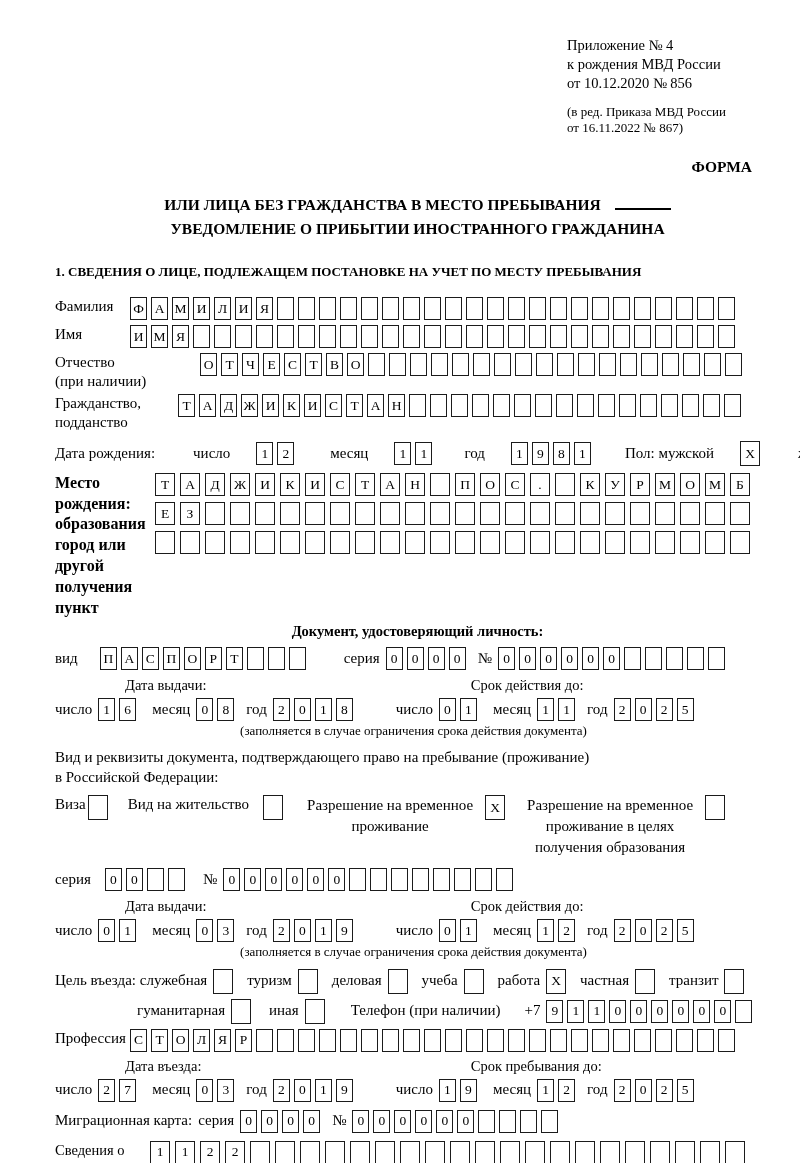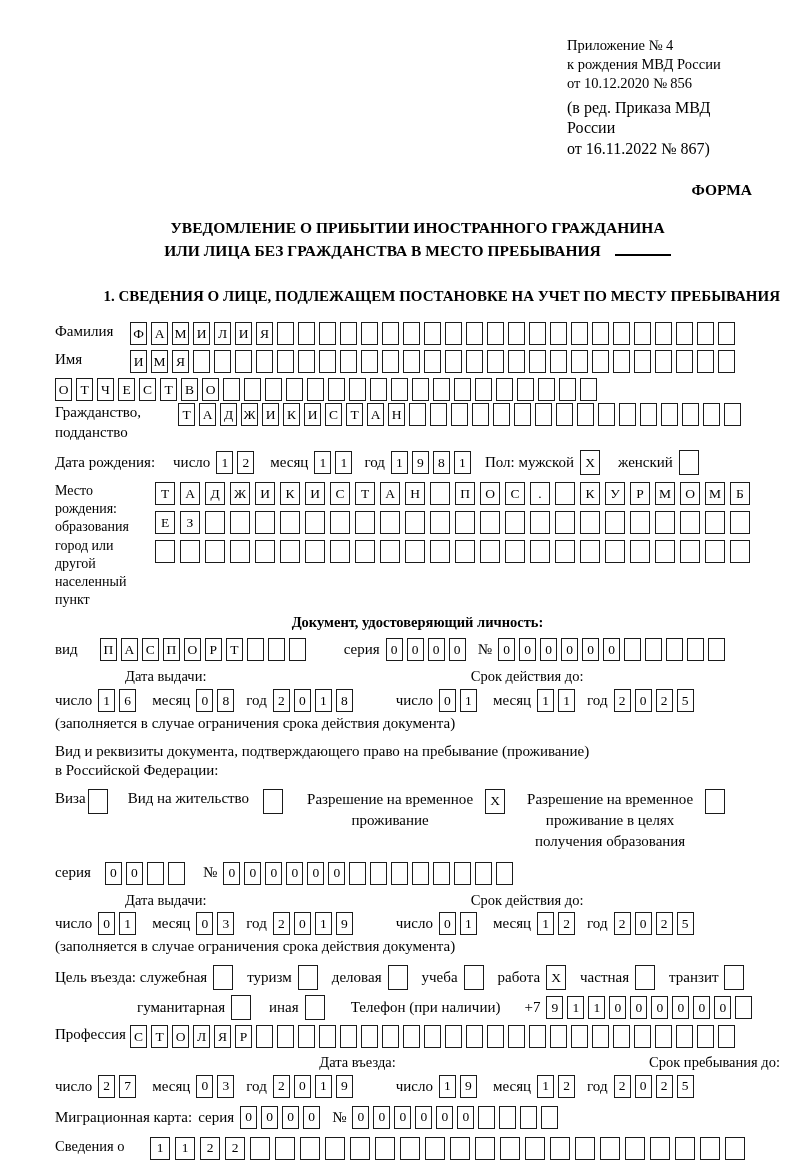--- a/index.html
+++ b/index.html
@@ -5,26 +5,26 @@
   html,body{margin:0;padding:0;background:#fff;}
   .page{
     position:relative;width:800px;height:1163px;box-sizing:border-box;
     background:#fff;color:#000;overflow:hidden;
     padding:36px 20px 0 55px;
     font-family:"Liberation Serif","DejaVu Serif",serif;
     font-size:15px;line-height:1.3;
   }
   
   .annex{width:195px;margin-left:auto;margin-right:18px;font-size:14.5px;line-height:1.3;}
-  .annex .amend{font-size:16px;margin-top:5px;line-height:1.3;}
+  .annex .amend{font-size:13px;margin-top:11px;line-height:1.3;}
   .form-word{text-align:right;margin:20px 28px 0 0;font-weight:bold;font-size:15.5px;}
   
   .title{text-align:center;font-weight:bold;font-size:15.5px;margin-top:16px;line-height:1.5;}
   .blank-line{display:inline-block;width:56px;border-bottom:2px solid #000;margin-left:14px;}
-  .sec-heading{text-align:right;font-weight:bold;font-size:15px;margin:24px 0 16px 0;}
+  .sec-heading{text-align:left;font-weight:bold;font-size:13px;margin:24px 0 16px 0;}
   
   .frow{display:flex;align-items:flex-start;margin-bottom:5px;}
   .flabel{flex:none;line-height:1.3;}
   .t{flex:none;margin-right:6px;white-space:nowrap;}
   .w75{width:75px;} .w145{width:145px;} .w123{width:123px;}
   
   .cells{display:inline-flex;flex:none;}
   .cell{
     flex:none;width:15px;height:21px;border:1.5px solid #1b1b1b;margin-right:4px;
     display:flex;align-items:center;justify-content:center;
@@ -33,43 +33,43 @@
   .cells.sp .cell{width:18px;margin-right:5px;}
   .cells.big .cell{width:18px;height:23px;}
   
   .center-bold{text-align:center;font-weight:bold;font-size:14.5px;margin:4px 0 6px 0;}
   
   .dates-row{display:flex;margin-bottom:2px;}
   .dg-left{flex:none;width:47%;}
   .dg-right{flex:1;}
   .dg-head{font-size:14.5px;margin-bottom:3px;}
   .dg-line{display:flex;align-items:center;}
-  .note-right{text-align:left;font-size:15px;padding-right:8px;margin-bottom:8px;}
+  .note-right{text-align:center;font-size:13px;padding-right:8px;margin-bottom:8px;}
   .stack{flex:none;text-align:center;line-height:1.4;}
 </style>
 </head>
 <body>
 
 <div class="page">
 
   <div class="annex">
     <div>Приложение № 4</div>
     <div>к рождения МВД России</div>
     <div>от 10.12.2020 № 856</div>
     <div class="amend">
       <div>(в ред. Приказа МВД России</div>
       <div>от 16.11.2022 № 867)</div>
     </div>
   </div>
 
   <div class="form-word">ФОРМА</div>
 
   <div class="title">
+    <div><span>ИЛИ ЛИЦА БЕЗ ГРАЖДАНСТВА В МЕСТО ПРЕБЫВАНИЯ</span><span class="blank-line"></span></div>
     <div>УВЕДОМЛЕНИЕ О ПРИБЫТИИ ИНОСТРАННОГО ГРАЖДАНИНА</div>
-    <div><span>ИЛИ ЛИЦА БЕЗ ГРАЖДАНСТВА В МЕСТО ПРЕБЫВАНИЯ</span><span class="blank-line"></span></div>
   </div>
 
   <div class="sec-heading">1. СВЕДЕНИЯ О ЛИЦЕ, ПОДЛЕЖАЩЕМ ПОСТАНОВКЕ НА УЧЕТ ПО МЕСТУ ПРЕБЫВАНИЯ</div>
 
   <div class="frow">
     <span class="flabel w75">Фамилия</span>
     <span class="cells">
         <span class="cell">Ф</span>
         <span class="cell">А</span>
         <span class="cell">М</span>
@@ -131,20 +131,24 @@
         <span class="cell"></span>
         <span class="cell"></span>
         <span class="cell"></span>
         <span class="cell"></span>
         <span class="cell"></span>
         <span class="cell"></span>
       </span>
   </div>
 
   <div class="frow" style="margin-bottom:2px;">
+    <span class="flabel w145">
+      <span>Отчество</span><br>
+      <span>(при наличии)</span>
+    </span>
     <span class="cells">
         <span class="cell">О</span>
         <span class="cell">Т</span>
         <span class="cell">Ч</span>
         <span class="cell">Е</span>
         <span class="cell">С</span>
         <span class="cell">Т</span>
         <span class="cell">В</span>
         <span class="cell">О</span>
         <span class="cell"></span>
@@ -197,21 +201,21 @@
         <span class="cell"></span>
         <span class="cell"></span>
         <span class="cell"></span>
         <span class="cell"></span>
         <span class="cell"></span>
         <span class="cell"></span>
         <span class="cell"></span>
       </span>
   </div>
 
-  <div class="frow" style="align-items:center;margin-bottom:7px;">
+  <div class="frow" style="align-items:center;margin-bottom:7px;gap:20px;">
     <span class="t" style="margin-right:18px;">Дата рождения:</span>
     <span class="t">число</span>
     <span class="cells" style="margin-right:12px;">
         <span class="cell">1</span>
         <span class="cell">2</span>
       </span>
     <span class="t">месяц</span>
     <span class="cells" style="margin-right:8px;">
         <span class="cell">1</span>
         <span class="cell">1</span>
@@ -227,25 +231,25 @@
     <span class="cells big" style="margin-right:14px;">
         <span class="cell">X</span>
       </span>
     <span class="t">женский</span>
     <span class="cells big">
         <span class="cell"></span>
       </span>
   </div>
 
   <div class="frow" style="margin-bottom:2px;">
-    <span class="flabel" style="width:100px;font-size:14px;">
+    <span class="flabel" style="width:100px;font-size:16px;font-weight:bold;">
       <span>Место рождения:</span><br>
       <span>образования</span><br>
       <span>город или другой</span><br>
-      <span>населенный пункт</span>
+      <span>получения пункт</span>
     </span>
     <span>
       <span class="cells sp" style="display:flex;margin-bottom:6px;">
           <span class="cell">Т</span>
           <span class="cell">А</span>
           <span class="cell">Д</span>
           <span class="cell">Ж</span>
           <span class="cell">И</span>
           <span class="cell">К</span>
           <span class="cell">И</span>
@@ -597,21 +601,21 @@
         <span class="cell"></span>
         <span class="cell"></span>
         <span class="cell"></span>
         <span class="cell"></span>
         <span class="cell"></span>
         <span class="cell"></span>
         <span class="cell"></span>
       </span>
   </div>
 
-  <div class="dates-row" style="margin-top:4px;text-align:right;">
+  <div class="dates-row" style="margin-top:4px;">
     <div class="dg-left">
       <div class="dg-head" style="margin-left:70px;">Дата въезда:</div>
       <div class="dg-line">
         <span class="t">число</span>
         <span class="cells" style="margin-right:12px;">
             <span class="cell">2</span>
             <span class="cell">7</span>
           </span>
         <span class="t">месяц</span>
         <span class="cells" style="margin-right:8px;">

